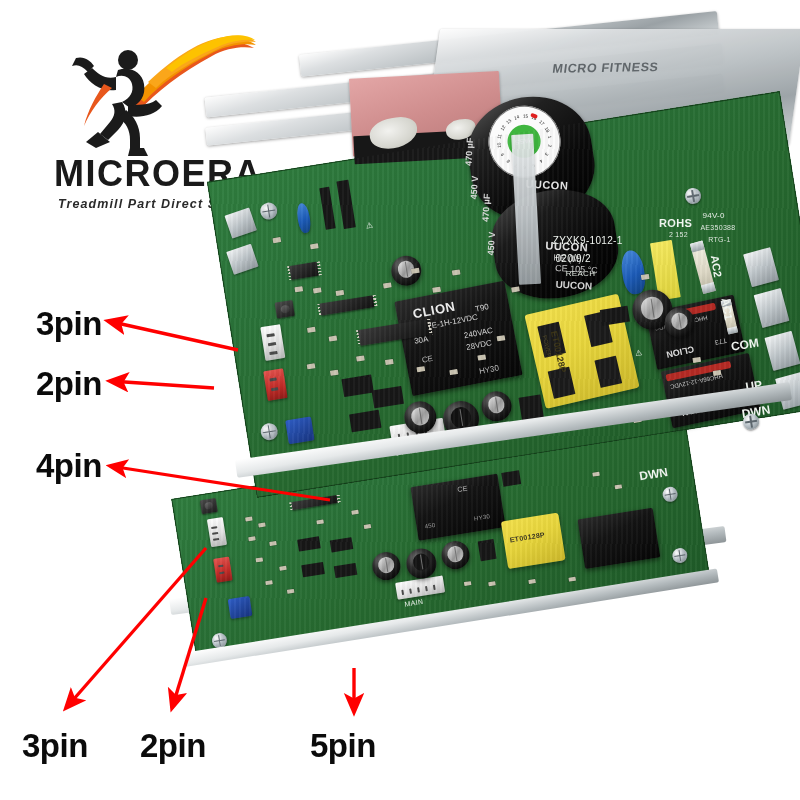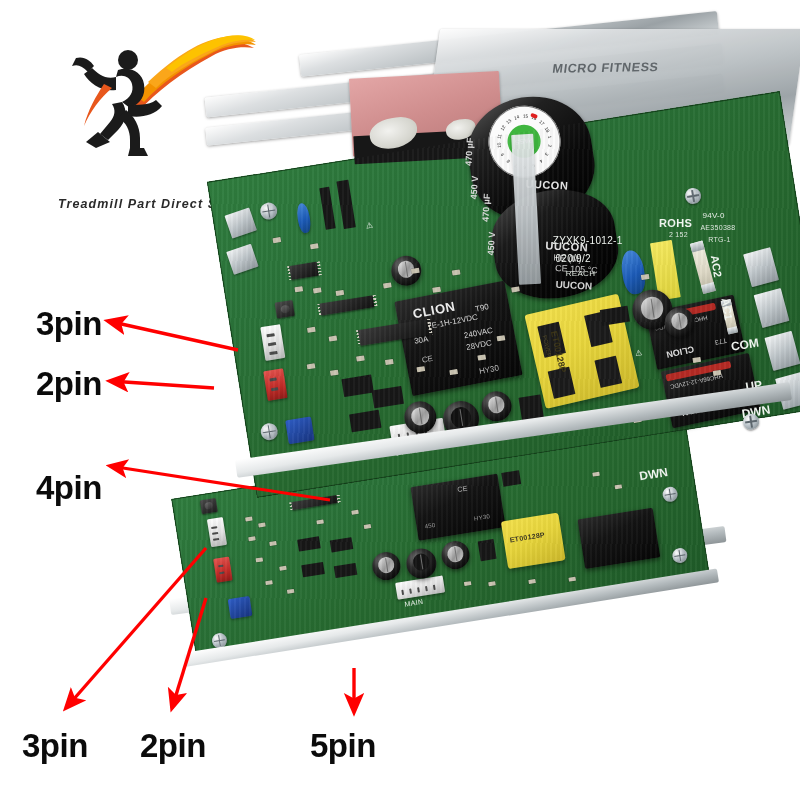--- a/index.html
+++ b/index.html
@@ -117,20 +117,21 @@
         <path d="M46 33 C 36 36, 28 30, 22 24 L 14 30 C 20 40, 32 48, 46 46 Z"></path>
         <path d="M58 62 C 68 60, 78 62, 86 56 L 92 62 C 84 72, 70 74, 58 72 Z"></path>
         <path d="M52 58 C 58 66, 56 78, 48 86 L 38 96 L 30 90 L 40 78 C 45 72, 46 66, 42 60 Z"></path>
         <path d="M56 66 C 64 72, 70 82, 70 94 L 70 108 L 60 108 L 60 96 C 60 86, 56 78, 48 74 Z"></path>
         <path d="M28 88 L 40 98 L 26 104 L 16 98 Z"></path>
         <path d="M60 104 L 74 104 L 78 112 L 58 112 Z"></path>
         <path d="M18 28 C 12 22, 8 20, 2 22 L 6 14 C 14 12, 20 16, 24 22 Z"></path>
       </g>
       <path d="M34 40 C 26 52, 18 66, 14 82 C 20 68, 30 54, 42 44 Z" fill="#E8571C"></path>
     </svg>
+    <div class="brand">MICROERA</div>
     <div class="tagline">Treadmill Part Direct Sales</div>
   </div>
 
   <div class="boardwrap" style="left:150px;top:480px;width:600px;height:250px;transform:rotate(-9deg);transform-origin:0 0;">
     <div class="alubar" style="left:0px;top:128px;width:560px;height:16px;transform:rotate(1.5deg);"></div>
     <div class="pcb" style="left:18px;top:22px;width:520px;height:160px;">
 
       <div class="btn" style="left:28px;top:6px;width:16px;height:14px;"></div>
       <div class="conn-w" style="left:32px;top:26px;width:16px;height:28px;">
         <div class="pinrow" style="top:8px;left:3px;flex-direction:column;gap:4px;">
@@ -447,18 +448,18 @@
     <line x1="238" y1="350" x2="108" y2="321" stroke="#FF0000" stroke-width="3.4" marker-end="url(#ah)"></line>
     <line x1="214" y1="388" x2="110" y2="381" stroke="#FF0000" stroke-width="3.4" marker-end="url(#ah)"></line>
     <line x1="330" y1="500" x2="110" y2="466" stroke="#FF0000" stroke-width="3.2" marker-end="url(#ah)"></line>
     <line x1="206" y1="548" x2="66" y2="708" stroke="#FF0000" stroke-width="3.4" marker-end="url(#ah)"></line>
     <line x1="206" y1="598" x2="172" y2="708" stroke="#FF0000" stroke-width="3.4" marker-end="url(#ah)"></line>
     <line x1="354" y1="668" x2="354" y2="712" stroke="#FF0000" stroke-width="3.4" marker-end="url(#ah)"></line>
   </svg>
 
   <div class="callout" style="left:36px;top:305px;">3pin</div>
   <div class="callout" style="left:36px;top:365px;">2pin</div>
-  <div class="callout" style="left:36px;top:469px;">4pin</div>
+  <div class="callout" style="left:36px;top:447px;">4pin</div>
   <div class="callout" style="left:22px;top:727px;">3pin</div>
   <div class="callout" style="left:140px;top:727px;">2pin</div>
   <div class="callout" style="left:310px;top:727px;">5pin</div>
 
 </div>
 
 </body></html>

